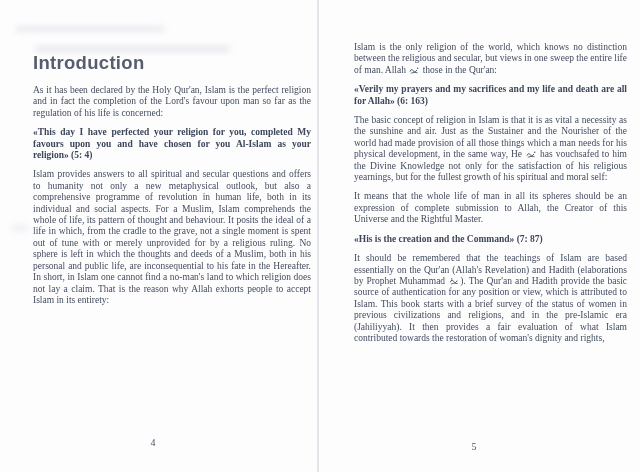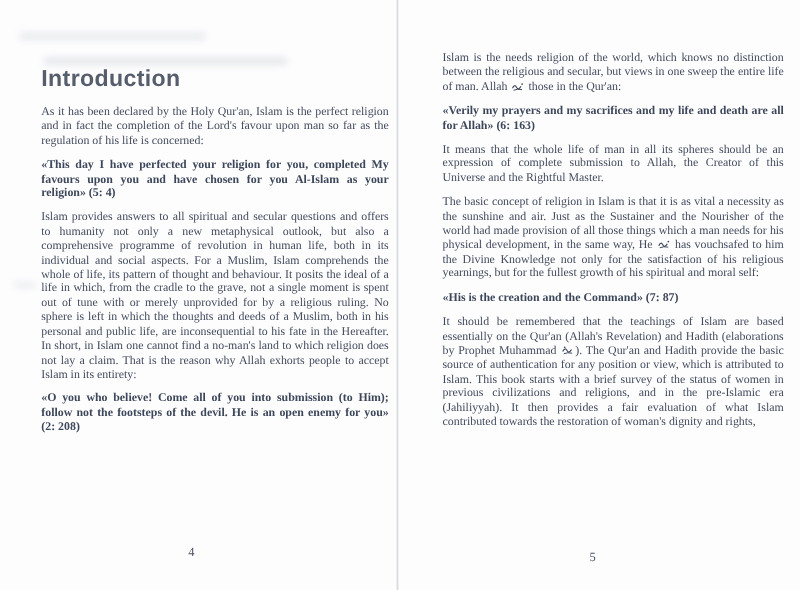--- a/index.html
+++ b/index.html
@@ -54,44 +54,43 @@
     <div class="smudge s3"></div>
 
     <h1 class="page-title">Introduction</h1>
 
     <p class="body-text">As it has been declared by the Holy Qur'an, Islam is the perfect religion and in fact the completion of the Lord's favour upon man so far as the regulation of his life is concerned:</p>
 
     <p class="body-text quote">«This day I have perfected your religion for you, completed My favours upon you and have chosen for you Al-Islam as your religion» (5: 4)</p>
 
     <p class="body-text">Islam provides answers to all spiritual and secular questions and offers to humanity not only a new metaphysical outlook, but also a comprehensive programme of revolution in human life, both in its individual and social aspects. For a Muslim, Islam comprehends the whole of life, its pattern of thought and behaviour. It posits the ideal of a life in which, from the cradle to the grave, not a single moment is spent out of tune with or merely unprovided for by a religious ruling. No sphere is left in which the thoughts and deeds of a Muslim, both in his personal and public life, are inconsequential to his fate in the Hereafter. In short, in Islam one cannot find a no-man's land to which religion does not lay a claim. That is the reason why Allah exhorts people to accept Islam in its entirety:</p>
 
-    <p class="body-text quote">«O you who believe! Come all of you into submission (to Him); follow not the footsteps of the devil. He is an open enemy for you» (2: 208)</p>
   </div>
 
   <div class="page-number left">4</div>
 
   <div class="gutter-line"></div>
 
   <div class="page-col right-col">
 
-    <p class="body-text"><span>Islam is the needs religion of the world, which knows no distinction between the religious and secular, but views in one sweep the entire life of man. Allah </span><span class="honorific"><svg viewBox="0 0 12 10" aria-hidden="true">
+    <p class="body-text"><span>Islam is the only religion of the world, which knows no distinction between the religious and secular, but views in one sweep the entire life of man. Allah </span><span class="honorific"><svg viewBox="0 0 12 10" aria-hidden="true">
             <path d="M1 7 Q3 2.5 5 6 T9.5 5" stroke="currentColor" fill="none" stroke-width="1.2"></path>
             <path d="M2 9 Q6 7.3 10.5 8.4" stroke="currentColor" fill="none" stroke-width="1"></path>
             <circle cx="10.6" cy="2.8" r="0.9" fill="currentColor"></circle>
           </svg></span><span> those in the Qur'an:</span></p>
 
     <p class="body-text quote">«Verily my prayers and my sacrifices and my life and death are all for Allah» (6: 163)</p>
 
-    <p class="body-text">It means that the whole life of man in all its spheres should be an expression of complete submission to Allah, the Creator of this Universe and the Rightful Master.</p>
-
     <p class="body-text"><span>The basic concept of religion in Islam is that it is as vital a necessity as the sunshine and air. Just as the Sustainer and the Nourisher of the world had made provision of all those things which a man needs for his physical development, in the same way, He </span><span class="honorific"><svg viewBox="0 0 12 10" aria-hidden="true">
             <path d="M1 7 Q3 2.5 5 6 T9.5 5" stroke="currentColor" fill="none" stroke-width="1.2"></path>
             <path d="M2 9 Q6 7.3 10.5 8.4" stroke="currentColor" fill="none" stroke-width="1"></path>
             <circle cx="10.6" cy="2.8" r="0.9" fill="currentColor"></circle>
           </svg></span><span> has vouchsafed to him the Divine Knowledge not only for the satisfaction of his religious yearnings, but for the fullest growth of his spiritual and moral self:</span></p>
+
+    <p class="body-text">It means that the whole life of man in all its spheres should be an expression of complete submission to Allah, the Creator of this Universe and the Rightful Master.</p>
 
     <p class="body-text quote">«His is the creation and the Command» (7: 87)</p>
 
     <p class="body-text"><span>It should be remembered that the teachings of Islam are based essentially on the Qur'an (Allah's Revelation) and Hadith (elaborations by Prophet Muhammad </span><span class="honorific"><svg viewBox="0 0 12 10" aria-hidden="true">
             <path d="M1.2 6.5 Q3.5 2 5.5 5.5 T10 4.5" stroke="currentColor" fill="none" stroke-width="1.2"></path>
             <path d="M2.2 8.8 Q6 7 10.6 8.2" stroke="currentColor" fill="none" stroke-width="1"></path>
             <circle cx="3.2" cy="2.4" r="0.8" fill="currentColor"></circle>
           </svg></span><span>). The Qur'an and Hadith provide the basic source of authentication for any position or view, which is attributed to Islam. This book starts with a brief survey of the status of women in previous civilizations and religions, and in the pre-Islamic era (Jahiliyyah). It then provides a fair evaluation of what Islam contributed towards the restoration of woman's dignity and rights,</span></p>
   </div>
 

